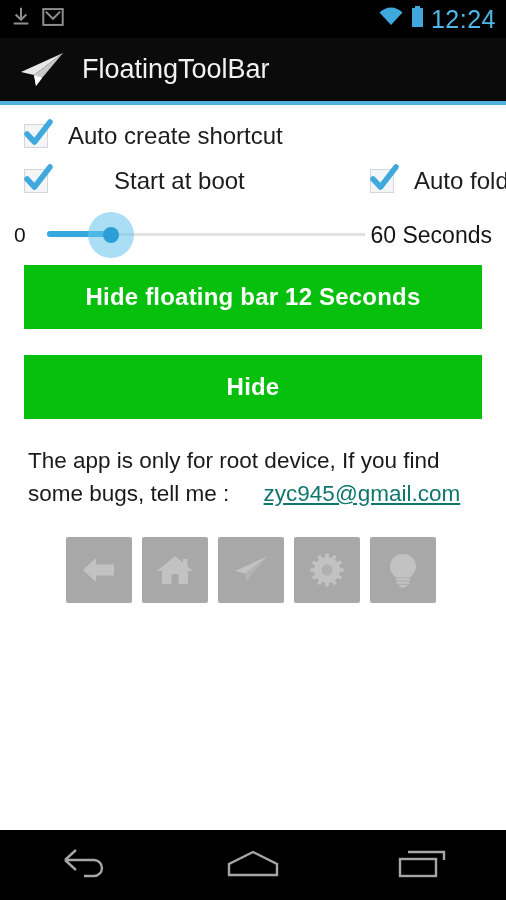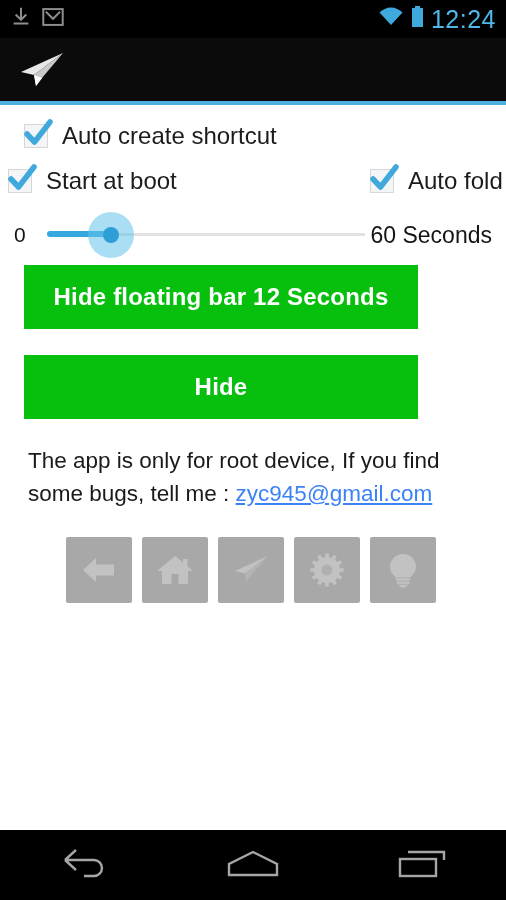--- a/index.html
+++ b/index.html
@@ -58,35 +58,35 @@
     width:506px; height:725px;
     background:#ffffff;
   }
 
   
   .cb-row {
     position:absolute;
     display:flex; align-items:center;
   }
   .cb-row.r1 { left:24px; top:19px; }
-  .cb-row.r2 { left:8px; top:64px; }
+  .cb-row.r2 { left:24px; top:64px;gap:46px; }
   .cb-row.r3 { left:370px; top:64px; }
 
   .checkbox {
     position:relative;
     width:24px; height:24px; flex:none;
     background:#f4f5f6;
     border:1px solid #d4d6d8;
   }
   .checkbox .tick {
     position:absolute; left:-4px; top:-8px;
     width:34px; height:34px;
   }
   .cb-label {
-    margin-left:14px;
+    margin-left:20px;
     font-size:24px; color:#1c1c1c;
     line-height:1; white-space:nowrap;
   }
 
   
   .slider-row {
     position:absolute; left:0; top:108px;
     width:506px; height:44px;
   }
   .slider-min {
@@ -115,43 +115,44 @@
   }
   .thumb {
     position:absolute; left:103px; top:14px;
     width:16px; height:16px; border-radius:50%;
     background:#2e9fd6;
   }
 
   
   .btn {
     position:absolute; left:24px;
-    width:394px; height:64px;
+    width:458px; height:64px;
     background:#07bf0d;
     color:#ffffff;
     font-size:24px; font-weight:bold;
     display:flex; align-items:center; justify-content:center;
     border:none; cursor:pointer;
     font-family:"Liberation Sans", sans-serif;
     letter-spacing:0.2px;
   }
   .btn-hide { top:160px; }
   .btn-stop { top:250px; }
 
   
   .info {
     position:absolute; left:28px; top:340px;
     width:455px;
     font-size:22.5px; color:#1a1a1a;
     line-height:1.45;
   }
   .info .mail {
-    color:#3b82f6;
+    color:#0f766e;
     text-decoration:underline;
     cursor:pointer;
+    margin-left:28px;
   }
 
   
   .icon-row {
     position:absolute; left:66px; top:432px;
     display:flex; gap:10px;
   }
   .icon-btn {
     width:66px; height:66px;
     background:#a8a8a8;
@@ -212,20 +213,21 @@
   </div>
 
   <div class="action-bar">
     <span class="app-logo">
       <svg width="48" height="40" viewBox="0 0 48 40">
         <path d="M45 3 L3 22 L16 25 Z" fill="#e8e8e8"></path>
         <path d="M45 3 L16 25 L18 36 L24 28 Z" fill="#c9c9c9"></path>
         <path d="M16 25 L18 36 L24 28 Z" fill="#ffffff"></path>
       </svg>
     </span>
+    <span class="app-title">FloatingToolBar</span>
   </div>
   <div class="accent-line"></div>
 
   <div class="content">
 
     <div class="cb-row r1">
       <span class="checkbox">
         <svg class="tick" viewBox="0 0 34 34">
           <path d="M6 17 L13.5 25 L29 5" stroke="#3fa9dd" stroke-width="5.5" fill="none" stroke-linecap="round" stroke-linejoin="round"></path>
         </svg>

